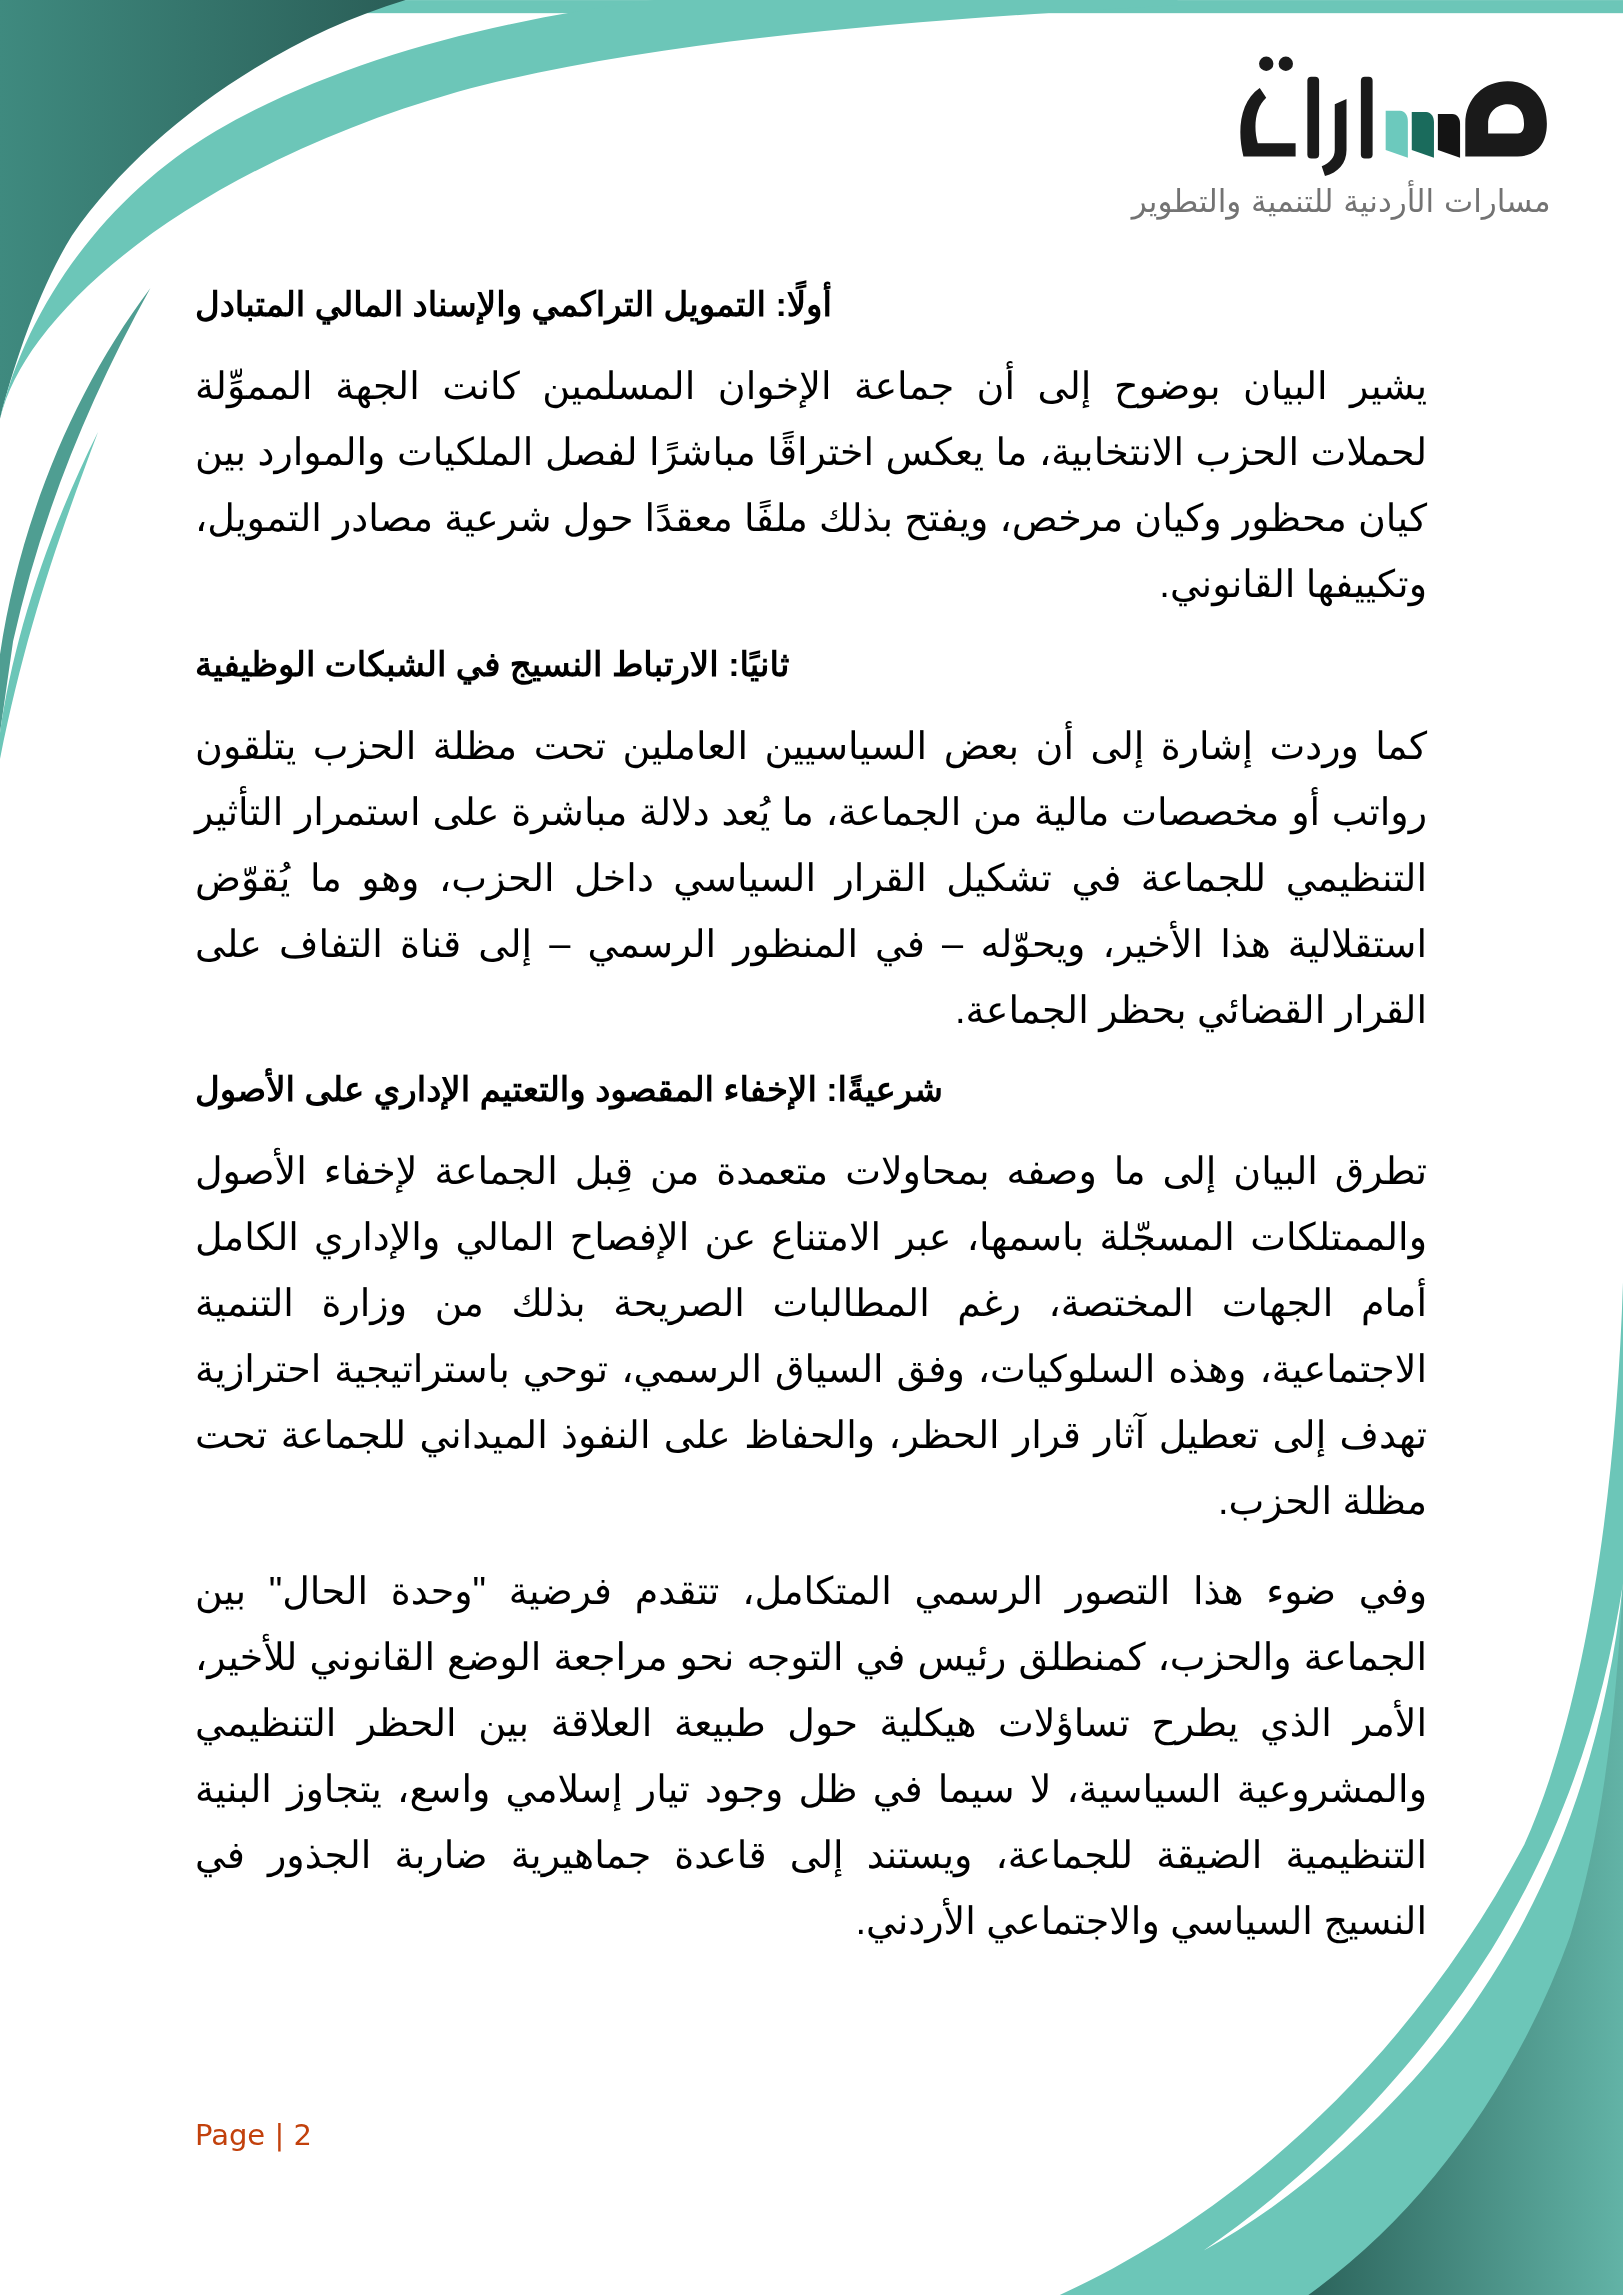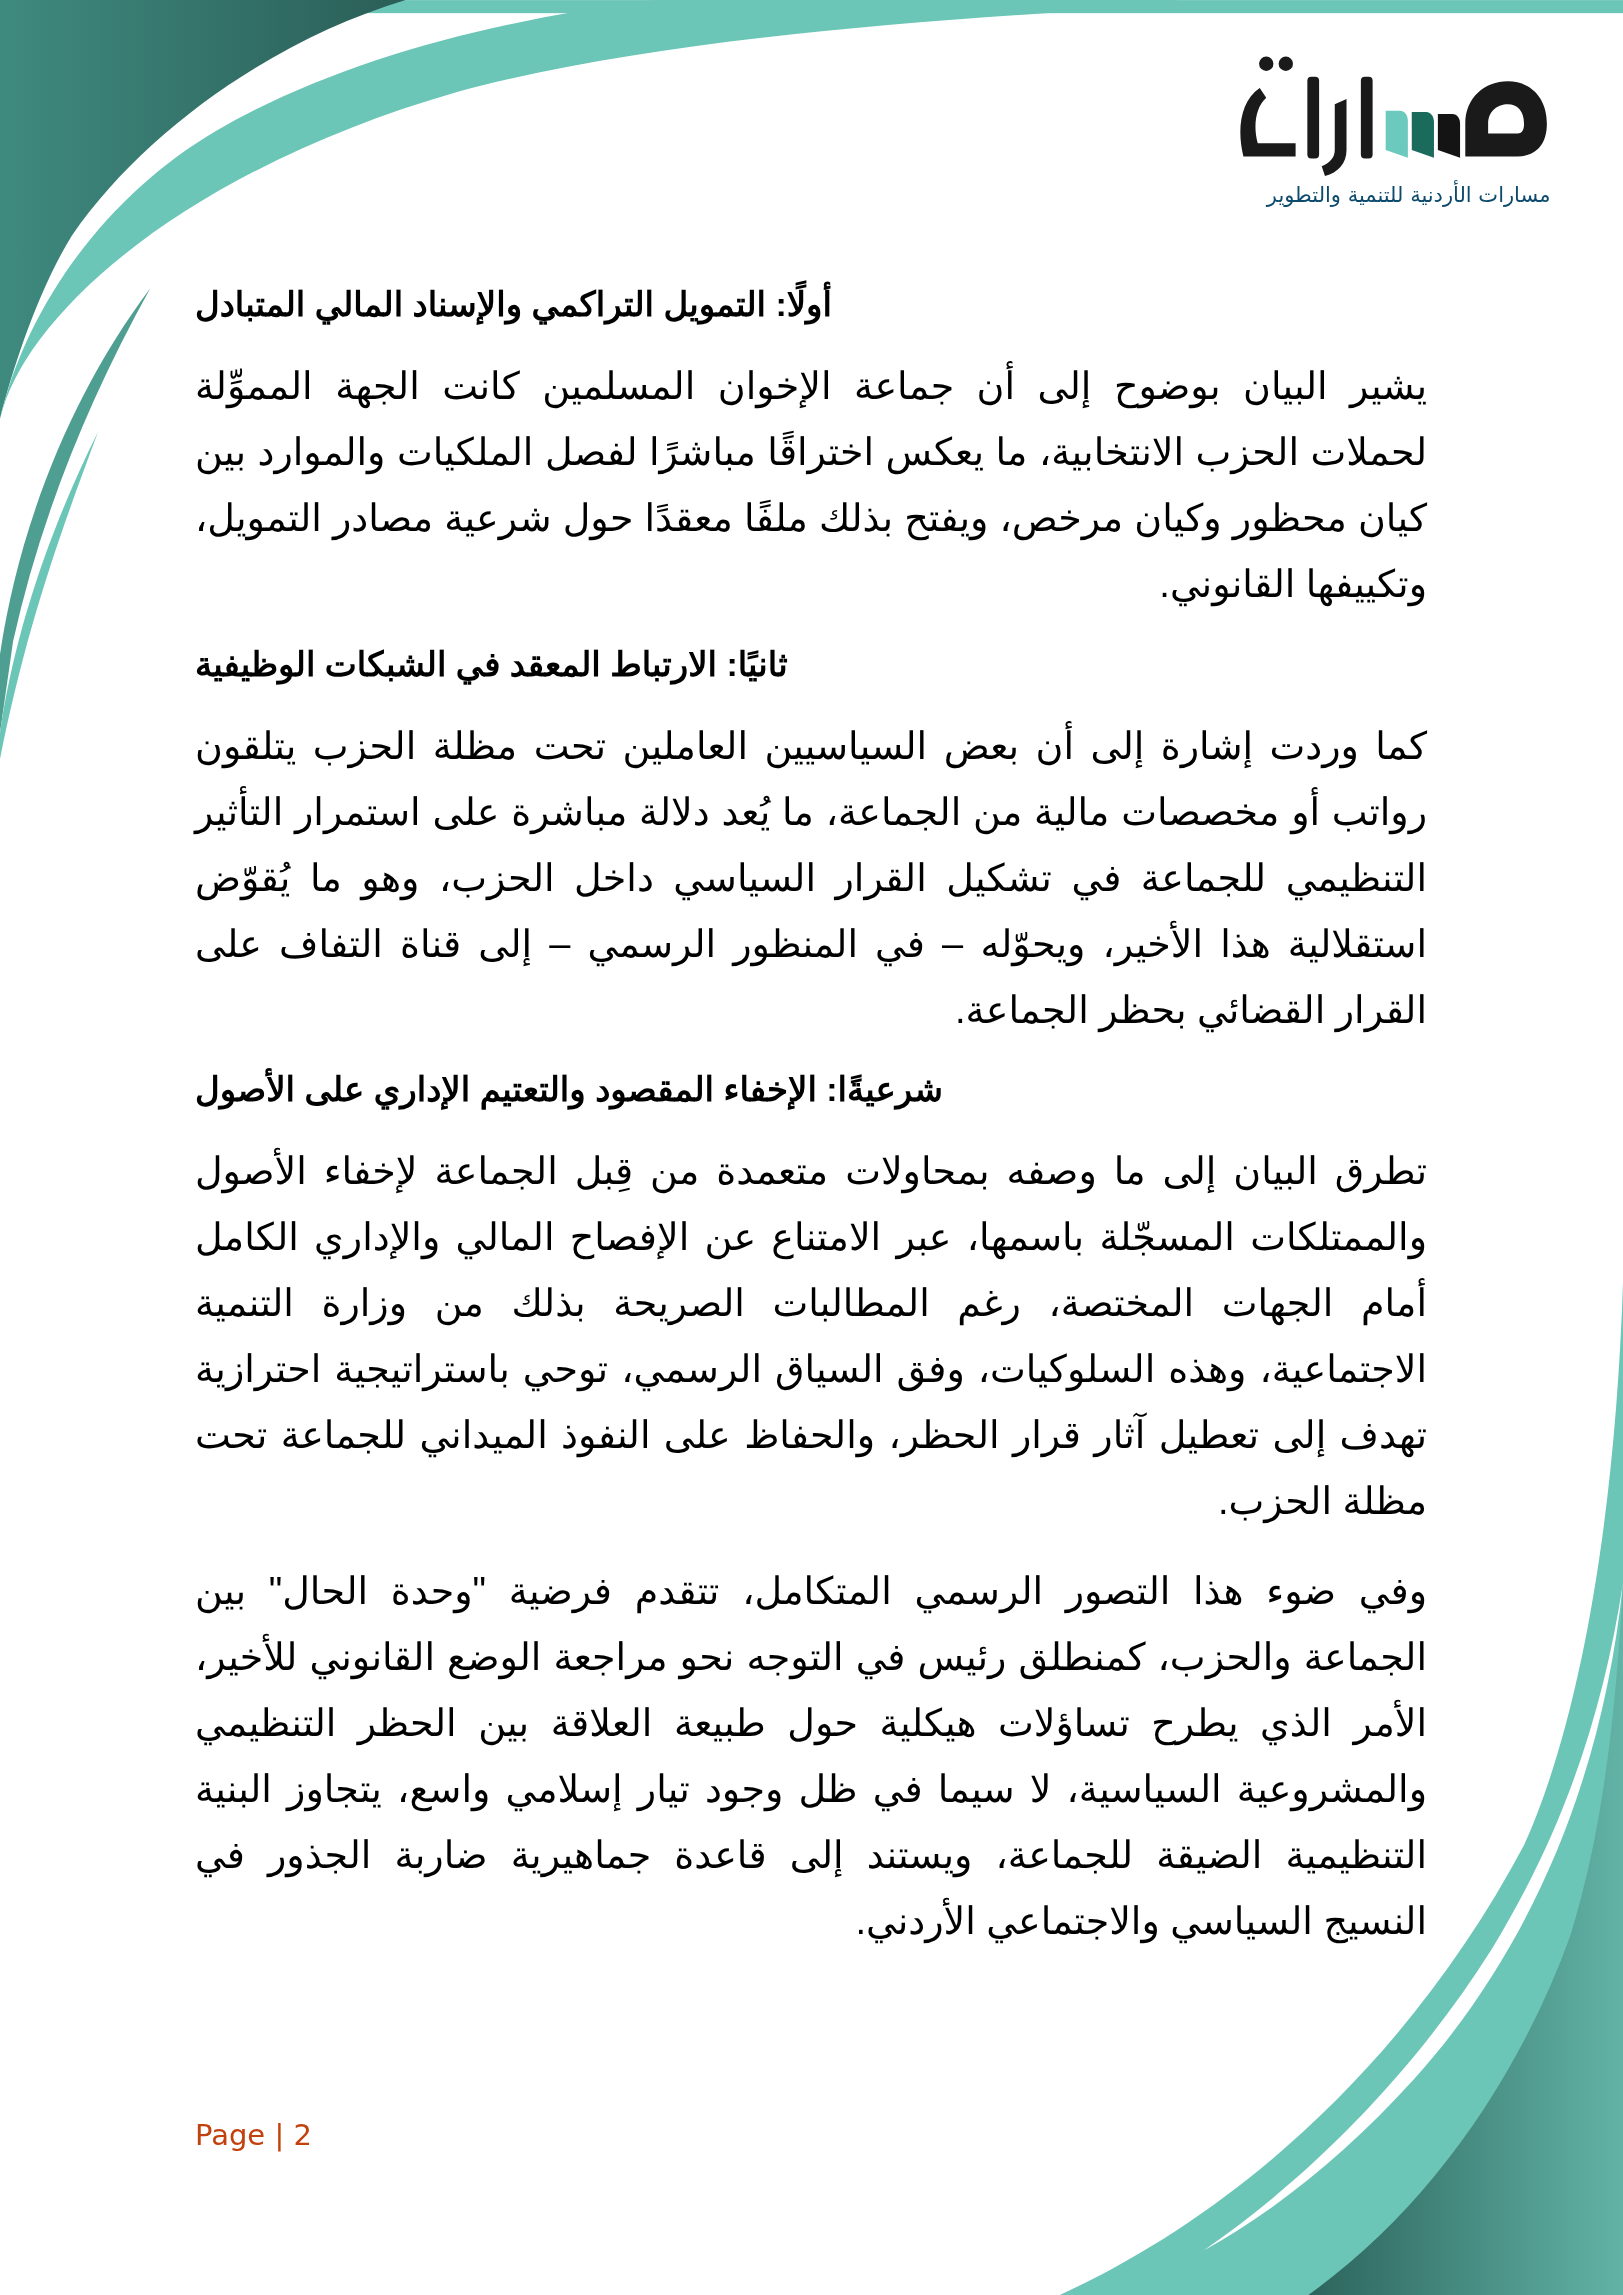--- a/index.html
+++ b/index.html
@@ -11,21 +11,21 @@
   .deco { position: absolute; left: 0; top: 0; width: 1623px; height: 2295px; pointer-events: none; }
 
   .logo {
     position: absolute; left: 1230px; top: 52px; width: 327px; height: 177px;
   }
   .logo-word {
     position: absolute; right: 0; top: 0; width: 327px; height: 124px;
   }
   .logo-sub {
     position: absolute; right: 6.5px; top: 131px;
-    font-family: "DejaVu Sans", sans-serif; font-size: 21px; color: #0c4a6e;
+    font-family: "DejaVu Sans", sans-serif; font-size: 31px; color: #737373;
     direction: rtl; white-space: nowrap; letter-spacing: -0.7px;
   }
 
   .content {
     position: absolute; left: 195px; width: 1232px; top: 281px;
     direction: rtl; text-align: justify; color: #000;
   }
   .heading {
     font-family: "Liberation Sans", sans-serif; font-weight: bold;
     font-size: 34px; line-height: 46px; margin: 0 0 26px 0; text-align: left;
@@ -92,21 +92,21 @@
   </svg>
   <div class="logo-sub">مسارات الأردنية للتنمية والتطوير</div>
 </div>
 
 <div class="content">
   <section>
     <h2 class="heading">أولًا: التمويل التراكمي والإسناد المالي المتبادل</h2>
     <p class="para">يشير البيان بوضوح إلى أن جماعة الإخوان المسلمين كانت الجهة المموِّلة لحملات الحزب الانتخابية، ما يعكس اختراقًا مباشرًا لفصل الملكيات والموارد بين كيان محظور وكيان مرخص، ويفتح بذلك ملفًا معقدًا حول شرعية مصادر التمويل، وتكييفها القانوني.</p>
   </section>
   <section>
-    <h2 class="heading">ثانيًا: الارتباط المعقد في الشبكات الوظيفية</h2>
+    <h2 class="heading">ثانيًا: الارتباط النسيج في الشبكات الوظيفية</h2>
     <p class="para">كما وردت إشارة إلى أن بعض السياسيين العاملين تحت مظلة الحزب يتلقون رواتب أو مخصصات مالية من الجماعة، ما يُعد دلالة مباشرة على استمرار التأثير التنظيمي للجماعة في تشكيل القرار السياسي داخل الحزب، وهو ما يُقوّض استقلالية هذا الأخير، ويحوّله – في المنظور الرسمي – إلى قناة التفاف على القرار القضائي بحظر الجماعة.</p>
   </section>
   <section>
     <h2 class="heading">شرعيةًا: الإخفاء المقصود والتعتيم الإداري على الأصول</h2>
     <p class="para">تطرق البيان إلى ما وصفه بمحاولات متعمدة من قِبل الجماعة لإخفاء الأصول والممتلكات المسجّلة باسمها، عبر الامتناع عن الإفصاح المالي والإداري الكامل أمام الجهات المختصة، رغم المطالبات الصريحة بذلك من وزارة التنمية الاجتماعية، وهذه السلوكيات، وفق السياق الرسمي، توحي باستراتيجية احترازية تهدف إلى تعطيل آثار قرار الحظر، والحفاظ على النفوذ الميداني للجماعة تحت مظلة الحزب.</p>
     <p class="para">وفي ضوء هذا التصور الرسمي المتكامل، تتقدم فرضية "وحدة الحال" بين الجماعة والحزب، كمنطلق رئيس في التوجه نحو مراجعة الوضع القانوني للأخير، الأمر الذي يطرح تساؤلات هيكلية حول طبيعة العلاقة بين الحظر التنظيمي والمشروعية السياسية، لا سيما في ظل وجود تيار إسلامي واسع، يتجاوز البنية التنظيمية الضيقة للجماعة، ويستند إلى قاعدة جماهيرية ضاربة الجذور في النسيج السياسي والاجتماعي الأردني.</p>
   </section>
 </div>
 
 <div class="footer">

